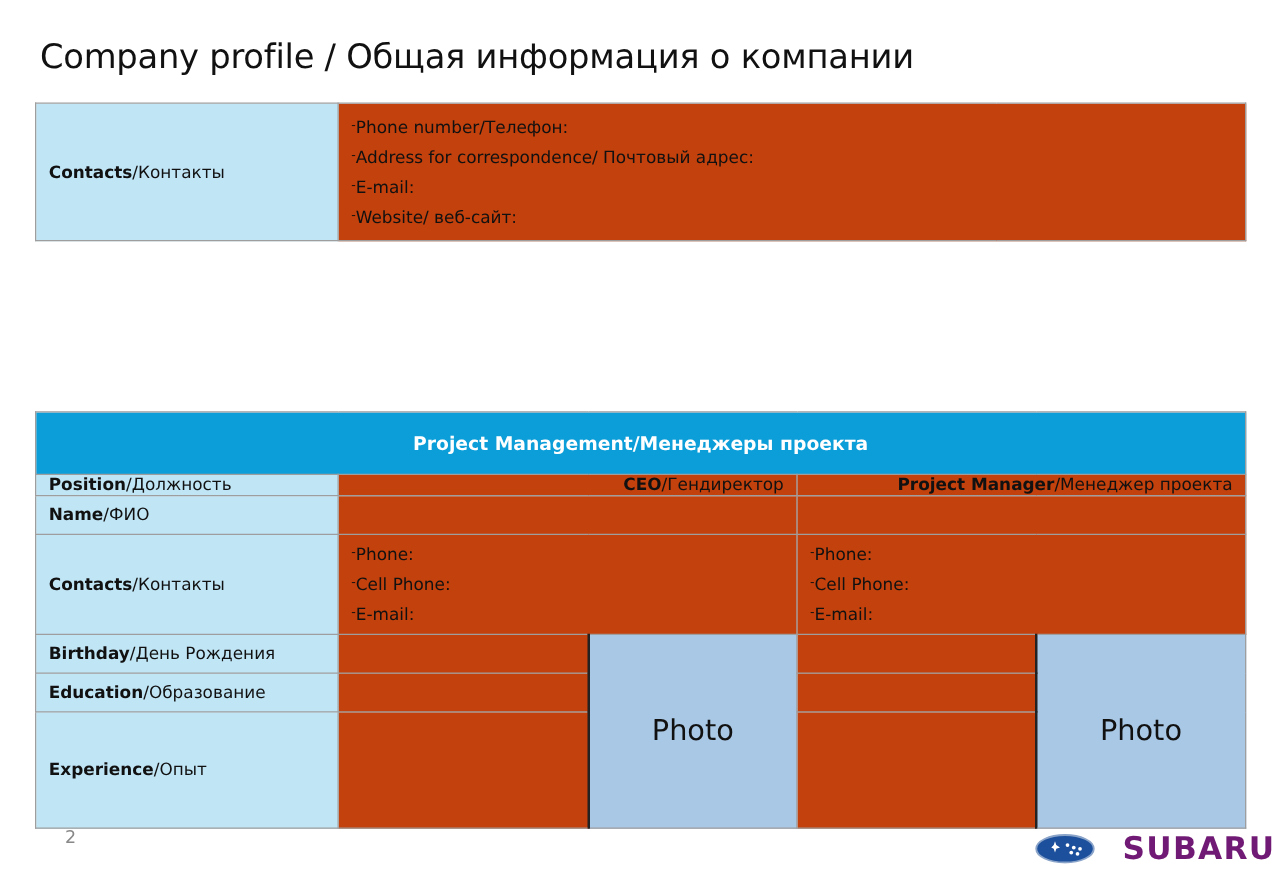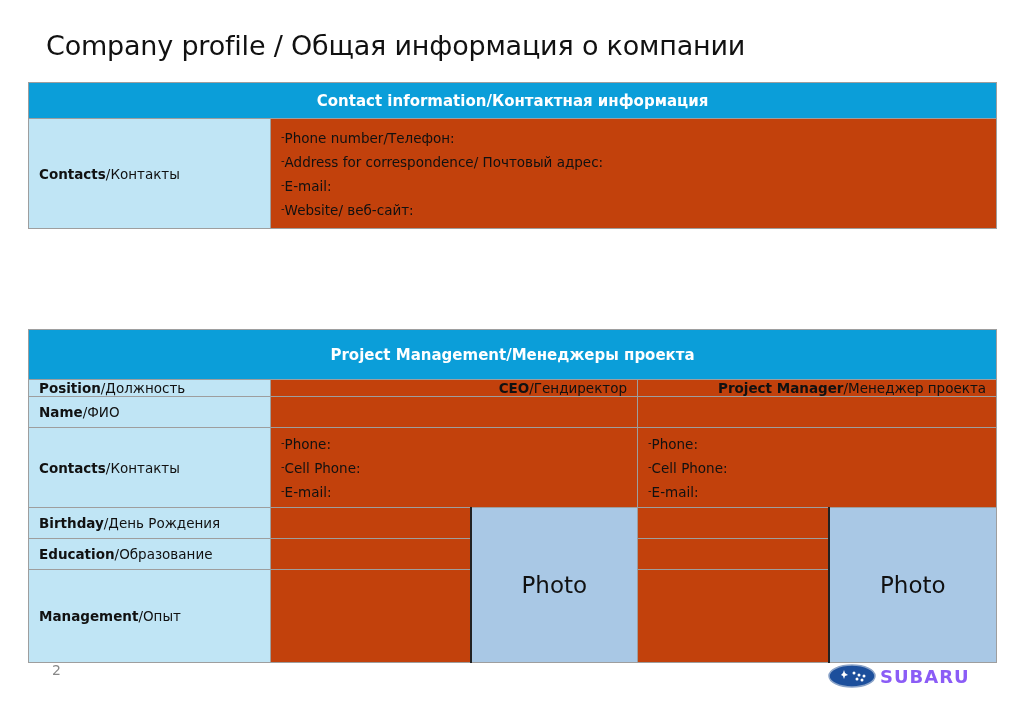--- a/index.html
+++ b/index.html
@@ -1,50 +1,47 @@
 <!DOCTYPE html>
 <html><head>
 <meta charset="utf-8">
 <style>
   html, body { margin:0; padding:0; }
   body { width:1024px; height:709px; background:#ffffff; position:relative; overflow:hidden;
          font-family:"DejaVu Sans","Liberation Sans",sans-serif; color:#111; }
-  .title { position:absolute; left:46px; top:30px; font-size:27px; font-weight:normal; color:#111; letter-spacing:-0.2px; }
+  .title { position:absolute; left:32px; top:30px; font-size:27px; font-weight:normal; color:#111; letter-spacing:-0.2px; }
   table { position:absolute; left:28px; border-collapse:collapse; table-layout:fixed; font-size:13.5px; }
   td { border:1.5px solid #9e9e9e; padding:0 10px; vertical-align:middle; }
   .hdr { background:#0b9ed9; color:#fff; font-weight:bold; text-align:center; font-size:15px; }
   .lbl { background:#c0e5f5; }
   .lbl b { font-weight:bold; }
   .plain { background:#c2410c; }
   .center { text-align:right; }
   .photo { background:#a9c8e5; text-align:center; font-size:23px; border-left:2px solid #222; }
   .lines div { line-height:24px; }
   .dash { font-size:10px; vertical-align:top; position:relative; top:-1px; }
   #t1 { top:82px; width:968px; }
   #t2 { top:329px; width:968px; }
   .pagenum { position:absolute; left:52px; top:662px; font-size:14px; color:#888; }
   .logo { position:absolute; left:828px; top:664px; display:flex; align-items:center; }
-  .logo-text { font-family:"DejaVu Sans","Liberation Sans",sans-serif; font-weight:bold; font-size:18px; color:#8b5cf6; margin-left:4px; letter-spacing:1px; }
+  .logo-text { font-family:"DejaVu Sans","Liberation Sans",sans-serif; font-weight:bold; font-size:25px; color:#701a75; margin-left:22px; letter-spacing:1px; }
 </style>
 </head>
 <body>
 
 <div class="title">Company profile / Общая информация о компании</div>
 
 <table id="t1">
   <colgroup>
       <col style="width:242px">
       <col style="width:449px">
       <col style="width:77px">
       <col style="width:200px">
     </colgroup>
   <tbody>
-      <tr style="height:36px">
-    <td colspan="4" class="hdr">Contact information/Контактная информация</td>
-  </tr>
   <tr style="height:110px">
     <td class="lbl">
       <b>Contacts</b><span>/Контакты</span>
     </td>
     <td colspan="3" class="plain lines">
       <div><span class="dash">-</span><span>Phone number/Телефон:</span></div>
       <div><span class="dash">-</span><span>Address for correspondence/ Почтовый адрес:</span></div>
       <div><span class="dash">-</span><span>E-mail:</span></div>
       <div><span class="dash">-</span><span>Website/ веб-сайт:</span></div>
     </td>
@@ -108,21 +105,21 @@
   </tr>
   <tr style="height:31px">
     <td class="lbl">
       <b>Education</b><span>/Образование</span>
     </td>
     <td class="plain"></td>
     <td class="plain"></td>
   </tr>
   <tr style="height:93px">
     <td class="lbl">
-      <b>Management</b><span>/Опыт</span>
+      <b>Experience</b><span>/Опыт</span>
     </td>
     <td class="plain"></td>
     <td class="plain"></td>
   </tr>
 </tbody>
   </table>
 
 <div class="pagenum">2</div>
 
 <div class="logo">

